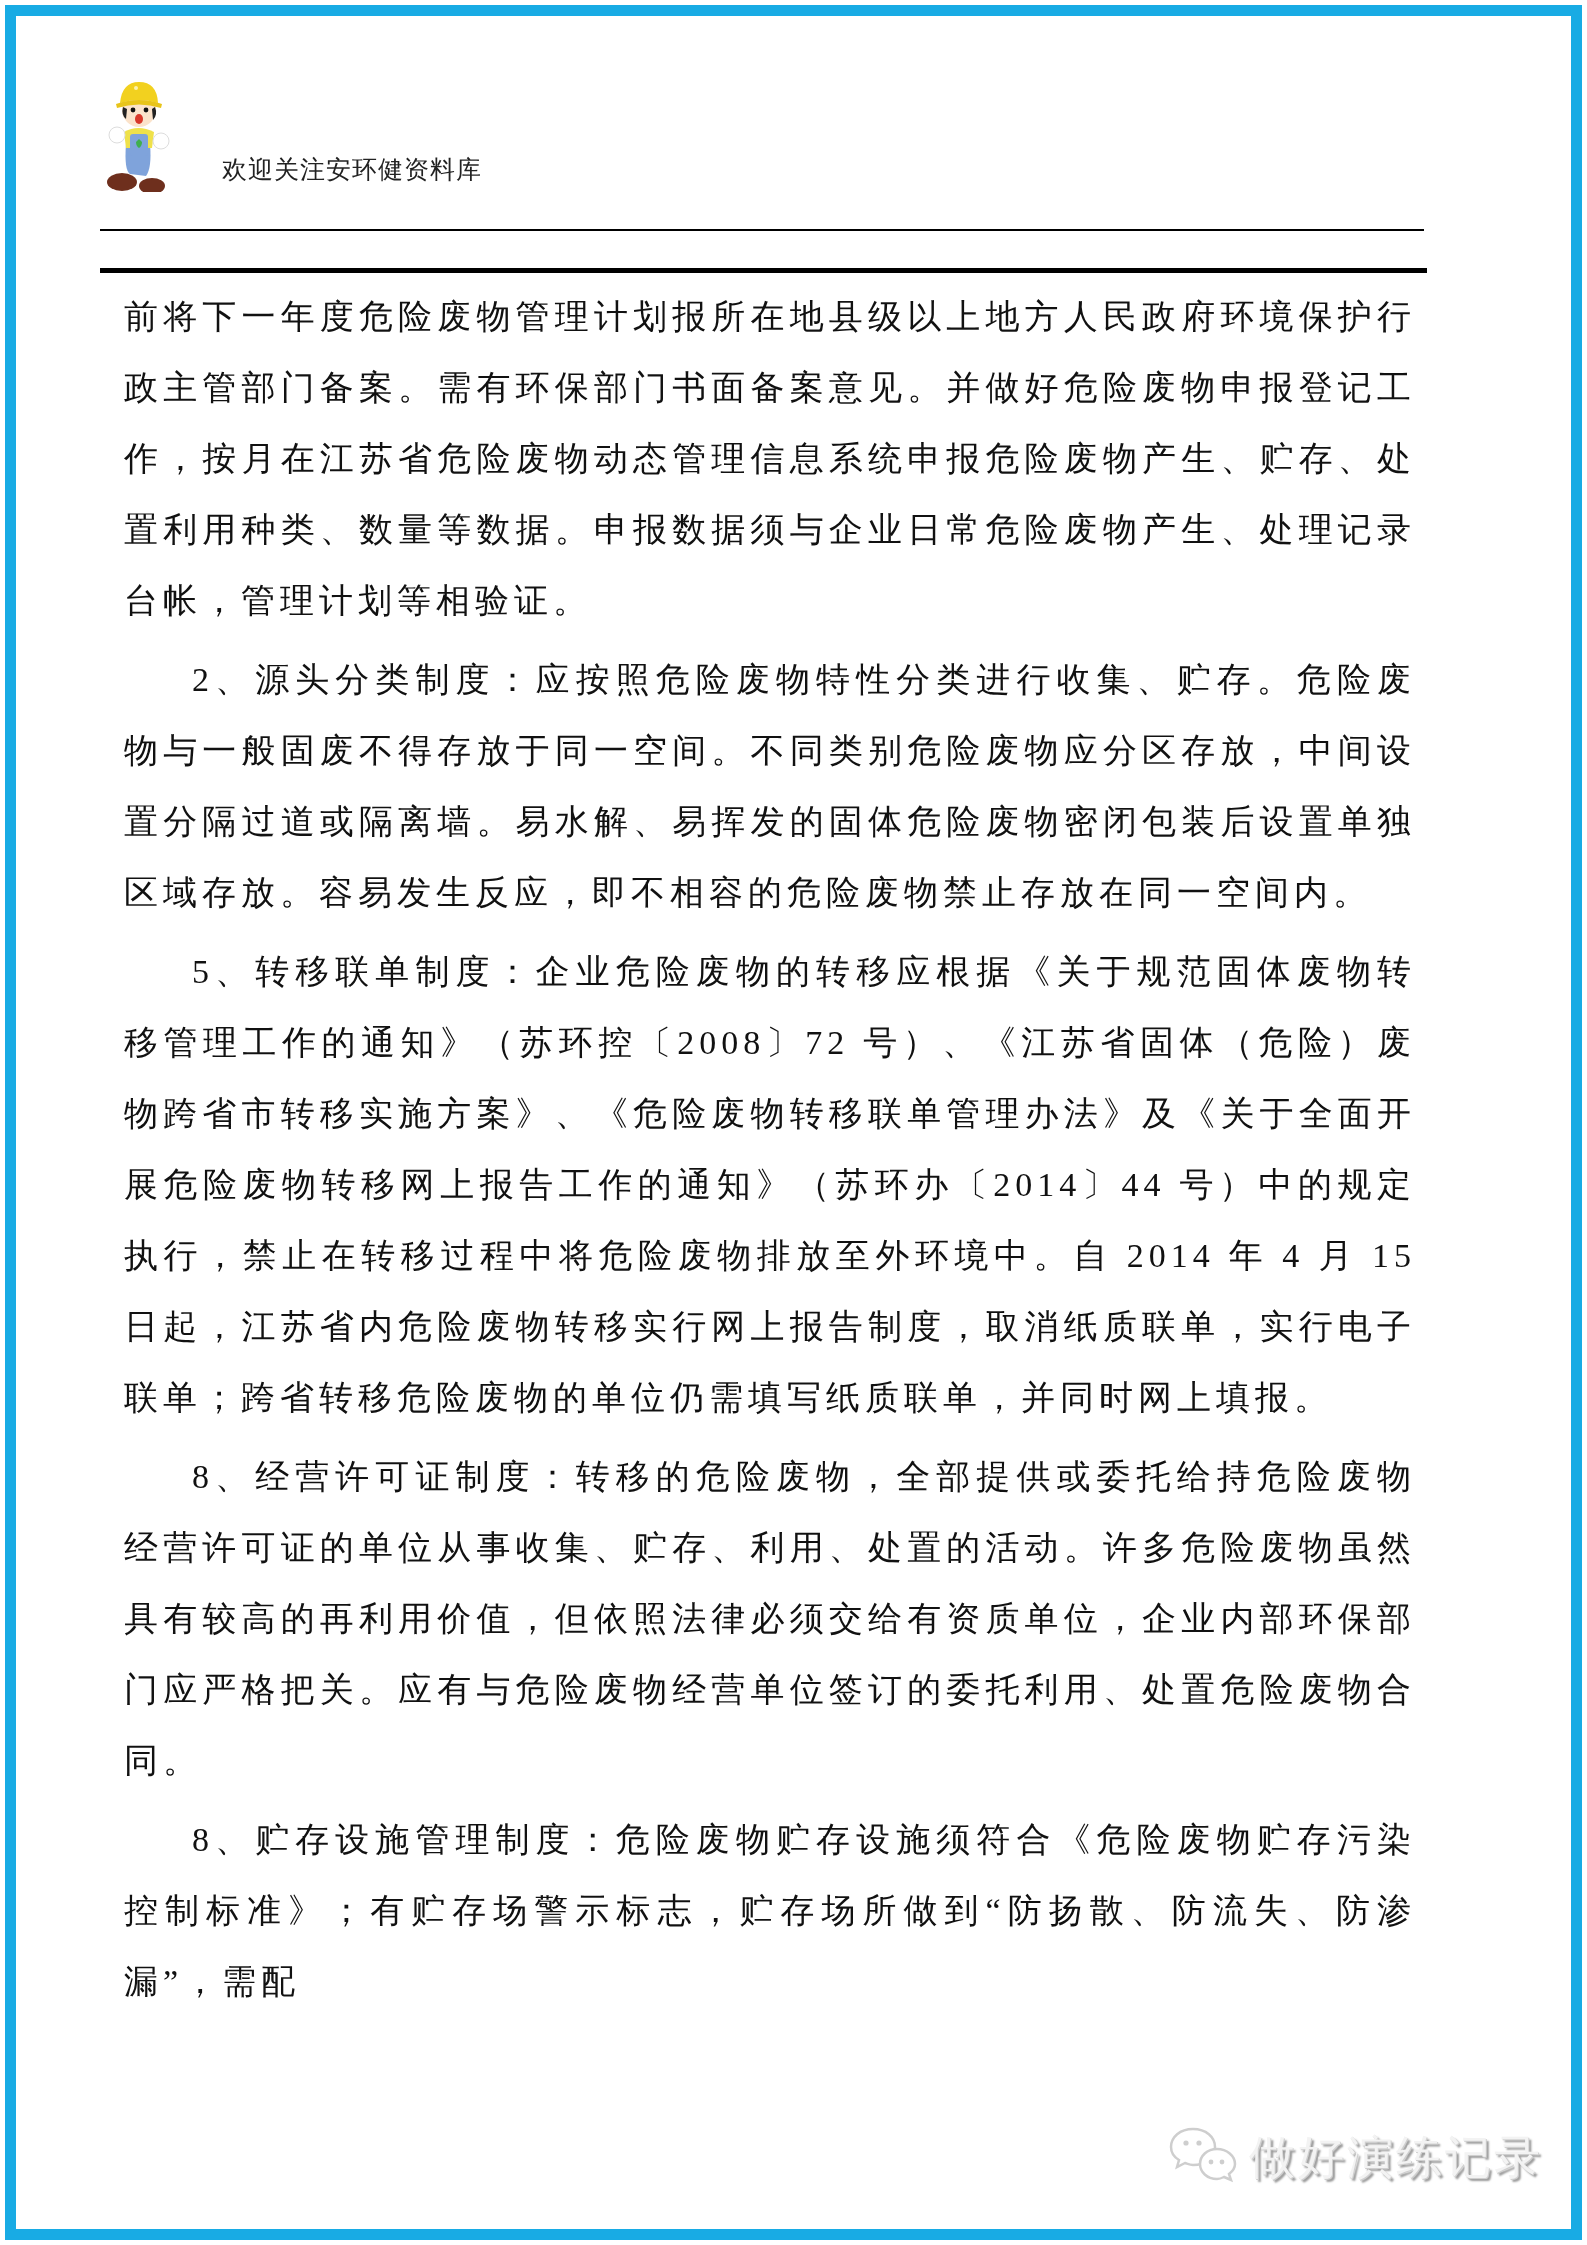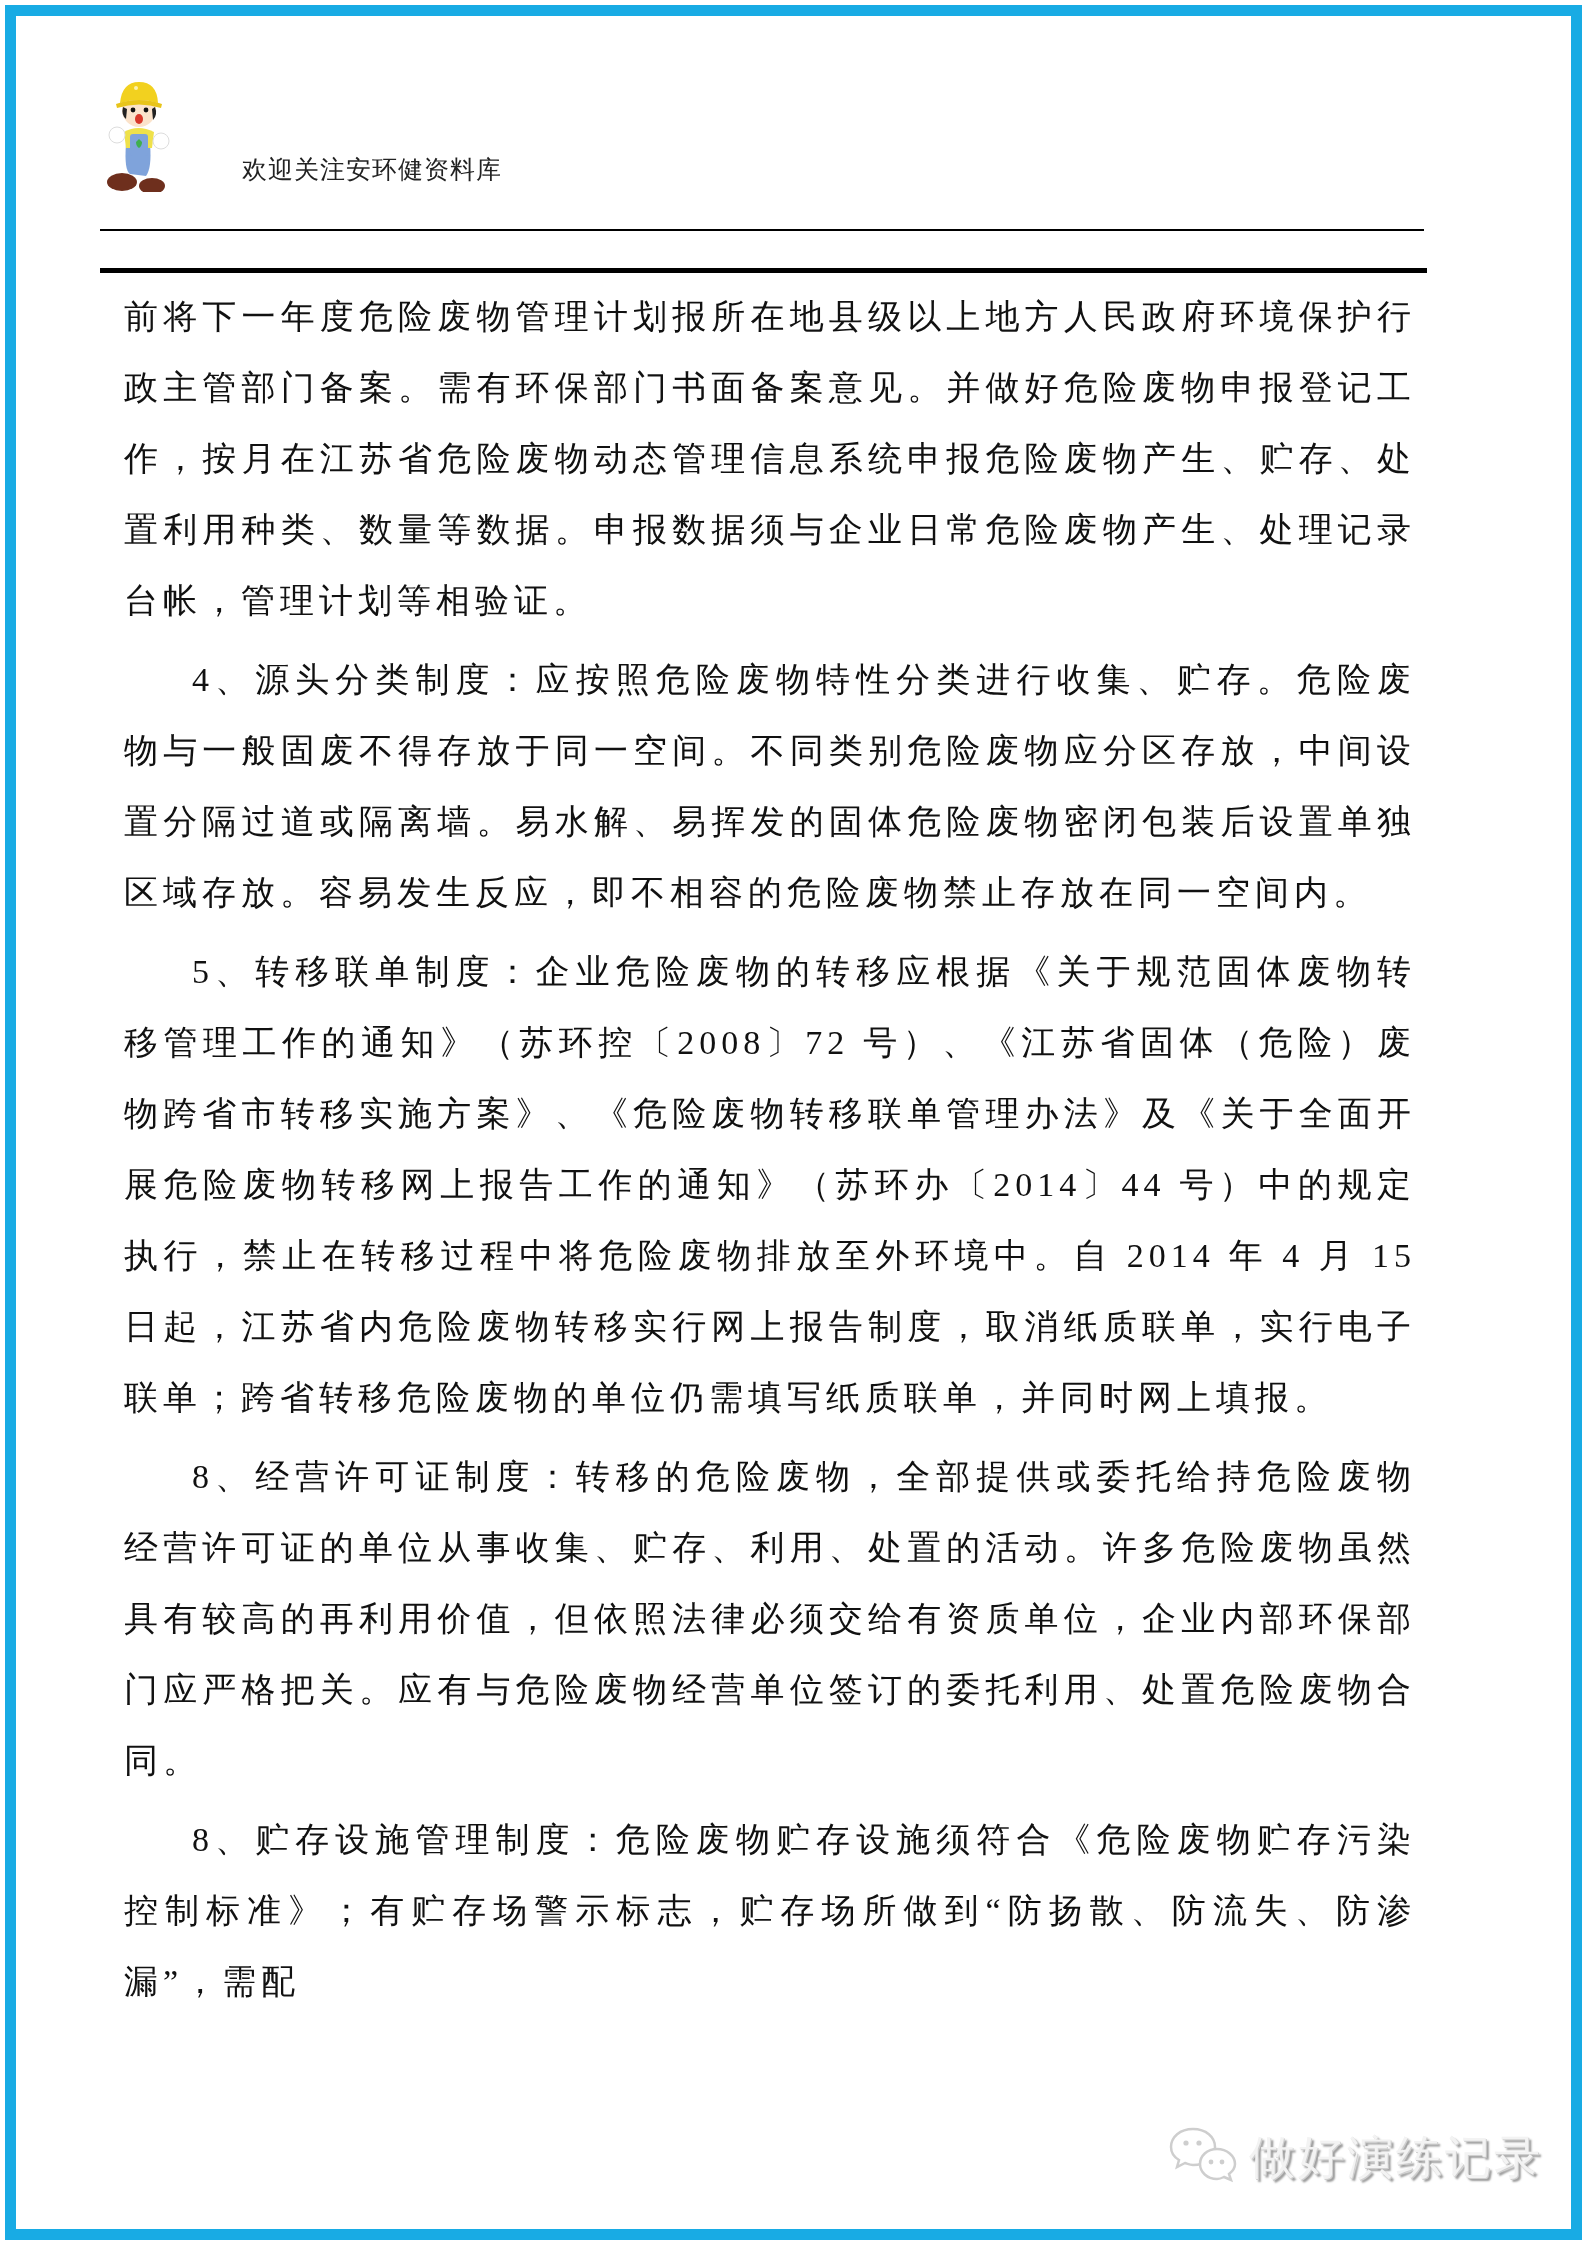--- a/index.html
+++ b/index.html
@@ -39,21 +39,21 @@
   .mascot {
     width: 76px;
     height: 118px;
     flex: 0 0 auto;
   }
   .brand-text {
     font-family: "Liberation Sans", "DejaVu Sans", sans-serif;
     font-size: 25px;
     color: #222222;
     letter-spacing: 1px;
-    margin-left: 66px;
+    margin-left: 46px;
     margin-bottom: 6px;
     white-space: nowrap;
   }
   .rule-thin {
     height: 2px;
     background: #000000;
     margin: 37px 147px 0 84px;
   }
   .rule-thick {
     height: 5px;
@@ -136,21 +136,21 @@
         <ellipse cx="39" cy="45" rx="4" ry="5" fill="#d8382a"></ellipse>
       </svg>
       <span class="brand-text">欢迎关注安环健资料库</span>
     </div>
 
     <div class="rule-thin"></div>
     <div class="rule-thick"></div>
 
     <div class="content">
       <p>前将下一年度危险废物管理计划报所在地县级以上地方人民政府环境保护行政主管部门备案。需有环保部门书面备案意见。并做好危险废物申报登记工作，按月在江苏省危险废物动态管理信息系统申报危险废物产生、贮存、处置利用种类、数量等数据。申报数据须与企业日常危险废物产生、处理记录台帐，管理计划等相验证。</p>
-      <p class="indent">4、源头分类制度：应按照危险废物特性分类进行收集、贮存。危险废物与一般固废不得存放于同一空间。不同类别危险废物应分区存放，中间设置分隔过道或隔离墙。易水解、易挥发的固体危险废物密闭包装后设置单独区域存放。容易发生反应，即不相容的危险废物禁止存放在同一空间内。</p>
+      <p class="indent">2、源头分类制度：应按照危险废物特性分类进行收集、贮存。危险废物与一般固废不得存放于同一空间。不同类别危险废物应分区存放，中间设置分隔过道或隔离墙。易水解、易挥发的固体危险废物密闭包装后设置单独区域存放。容易发生反应，即不相容的危险废物禁止存放在同一空间内。</p>
       <p class="indent">5、转移联单制度：企业危险废物的转移应根据《关于规范固体废物转移管理工作的通知》（苏环控〔2008〕72 号）、《江苏省固体（危险）废物跨省市转移实施方案》、《危险废物转移联单管理办法》及《关于全面开展危险废物转移网上报告工作的通知》（苏环办〔2014〕44 号）中的规定执行，禁止在转移过程中将危险废物排放至外环境中。自 2014 年 4 月 15 日起，江苏省内危险废物转移实行网上报告制度，取消纸质联单，实行电子联单；跨省转移危险废物的单位仍需填写纸质联单，并同时网上填报。</p>
       <p class="indent">8、经营许可证制度：转移的危险废物，全部提供或委托给持危险废物经营许可证的单位从事收集、贮存、利用、处置的活动。许多危险废物虽然具有较高的再利用价值，但依照法律必须交给有资质单位，企业内部环保部门应严格把关。应有与危险废物经营单位签订的委托利用、处置危险废物合同。</p>
       <p class="indent">8、贮存设施管理制度：危险废物贮存设施须符合《危险废物贮存污染控制标准》；有贮存场警示标志，贮存场所做到“防扬散、防流失、防渗漏”，需配</p>
     </div>
 
     <div class="footer">
       <svg class="wechat-icon" viewBox="0 0 74 66" aria-hidden="true">
 
         <path d="M28 4 C15 4 6 12 6 22 C6 28 9 32 14 35 L12 42 L20 38 C23 39 25 40 28 40 C41 40 50 32 50 22 C50 12 41 4 28 4 Z" fill="#ffffff" stroke="#c6c6c6" stroke-width="2.5"></path>
         <circle cx="21" cy="18" r="2.6" fill="#c6c6c6"></circle>

